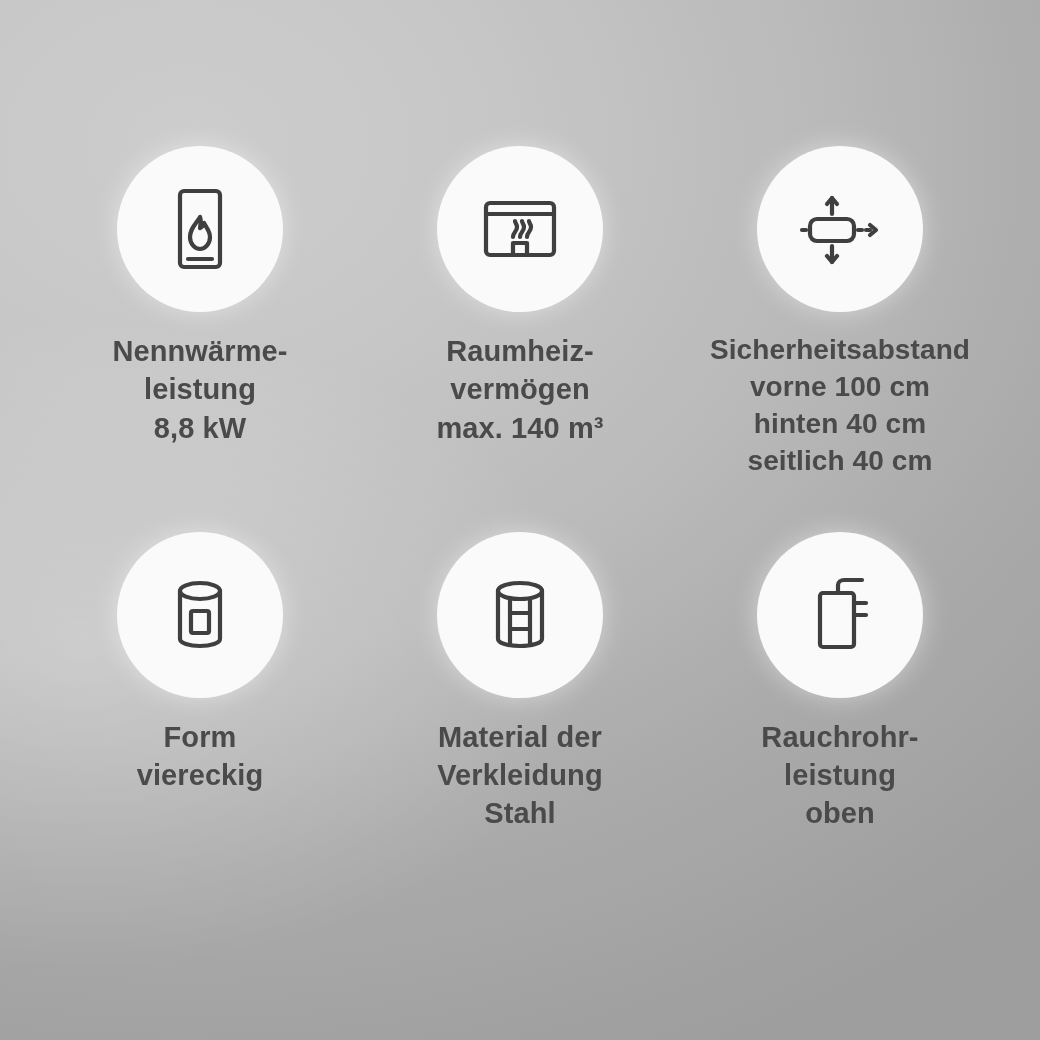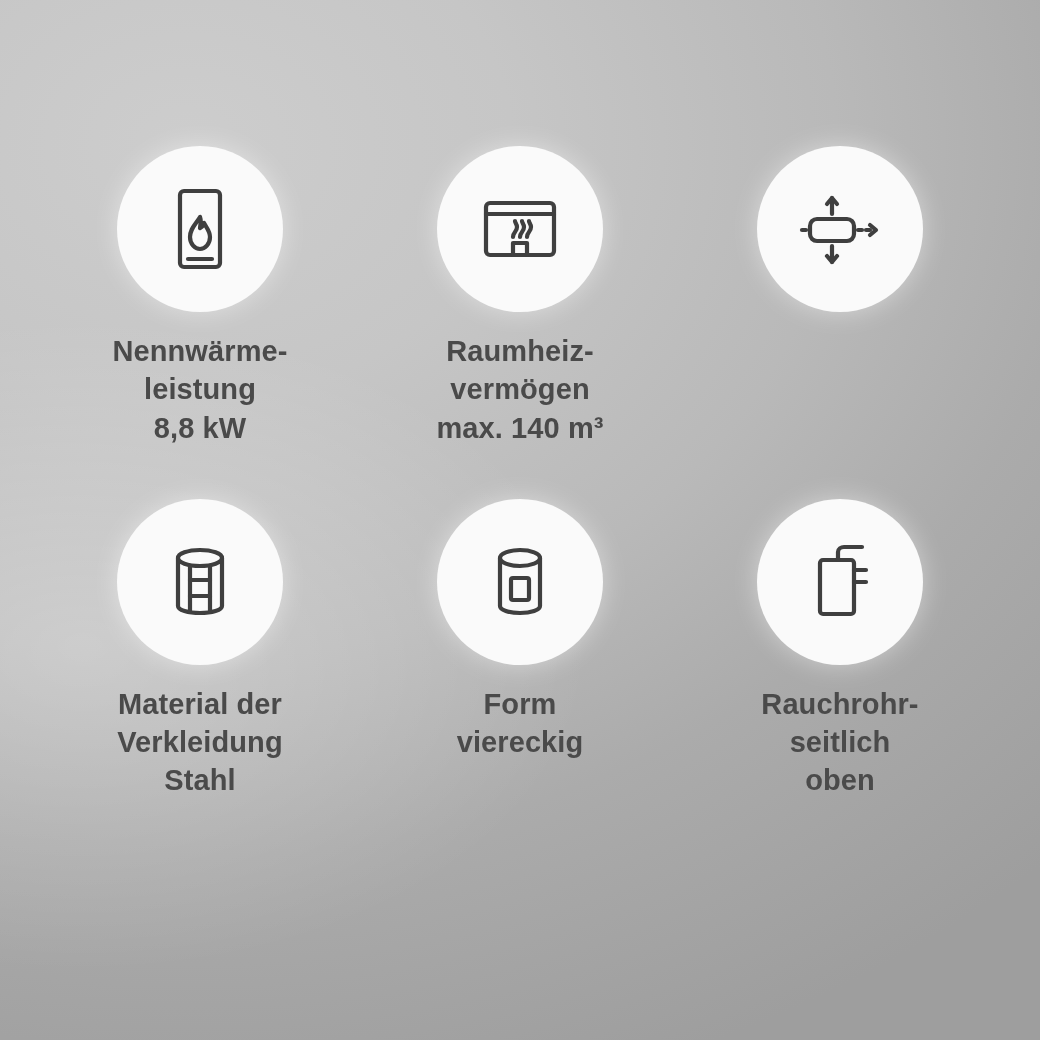--- a/index.html
+++ b/index.html
@@ -128,20 +128,38 @@
             <polyline points="35,23 40,17 45,23"></polyline>
             <line x1="40" y1="65" x2="40" y2="81"></line>
             <polyline points="35,75 40,81 45,75"></polyline>
             <line x1="10" y1="49" x2="14" y2="49"></line>
             <line x1="66" y1="49" x2="70" y2="49"></line>
             <line x1="74" y1="49" x2="78" y2="49"></line>
             <polyline points="78,44 84,49 78,54"></polyline>
           </svg>
         </span>
       </div>
+      <div class="caption sm">Sicherheitsabstand
+vorne 100 cm
+hinten 40 cm
+seitlich 40 cm</div>
+    </div>
+
+    <div class="cell">
+      <div class="badge">
+        <span>
+          <svg width="96" height="96" viewBox="0 0 96 96" fill="none" stroke="#3f3f3f" stroke-width="4.2" stroke-linecap="round" stroke-linejoin="round">
+            <path d="M28 24 L28 72 C 28 76, 37 79, 48 79 C 59 79, 68 76, 68 72 L68 24"></path>
+            <ellipse cx="48" cy="24" rx="20" ry="8"></ellipse>
+            <rect x="39" y="44" width="18" height="22" rx="2"></rect>
+          </svg>
+        </span>
+      </div>
+      <div class="caption">Form
+viereckig</div>
     </div>
 
     <div class="cell">
       <div class="badge">
         <span>
           <svg width="96" height="96" viewBox="0 0 96 96" fill="none" stroke="#3f3f3f" stroke-width="4.2" stroke-linecap="round" stroke-linejoin="round">
             <path d="M26 24 L26 72 C 26 76, 36 79, 48 79 C 60 79, 70 76, 70 72 L70 24"></path>
             <ellipse cx="48" cy="24" rx="22" ry="8"></ellipse>
             <line x1="38" y1="32" x2="38" y2="78"></line>
             <line x1="58" y1="32" x2="58" y2="78"></line>
@@ -152,40 +170,26 @@
       </div>
       <div class="caption">Material der
 Verkleidung
 Stahl</div>
     </div>
 
     <div class="cell">
       <div class="badge">
         <span>
           <svg width="96" height="96" viewBox="0 0 96 96" fill="none" stroke="#3f3f3f" stroke-width="4.2" stroke-linecap="round" stroke-linejoin="round">
-            <path d="M28 24 L28 72 C 28 76, 37 79, 48 79 C 59 79, 68 76, 68 72 L68 24"></path>
-            <ellipse cx="48" cy="24" rx="20" ry="8"></ellipse>
-            <rect x="39" y="44" width="18" height="22" rx="2"></rect>
-          </svg>
-        </span>
-      </div>
-      <div class="caption">Form
-viereckig</div>
-    </div>
-
-    <div class="cell">
-      <div class="badge">
-        <span>
-          <svg width="96" height="96" viewBox="0 0 96 96" fill="none" stroke="#3f3f3f" stroke-width="4.2" stroke-linecap="round" stroke-linejoin="round">
             <rect x="28" y="26" width="34" height="54" rx="3"></rect>
             <path d="M46 26 L46 18 C 46 15, 49 13, 52 13 L70 13"></path>
             <line x1="62" y1="36" x2="74" y2="36"></line>
             <line x1="62" y1="48" x2="74" y2="48"></line>
           </svg>
         </span>
       </div>
       <div class="caption">Rauchrohr-
-seitlich
+leistung
 oben</div>
     </div>
 
   </div>
 </div>
 
 </body></html>

